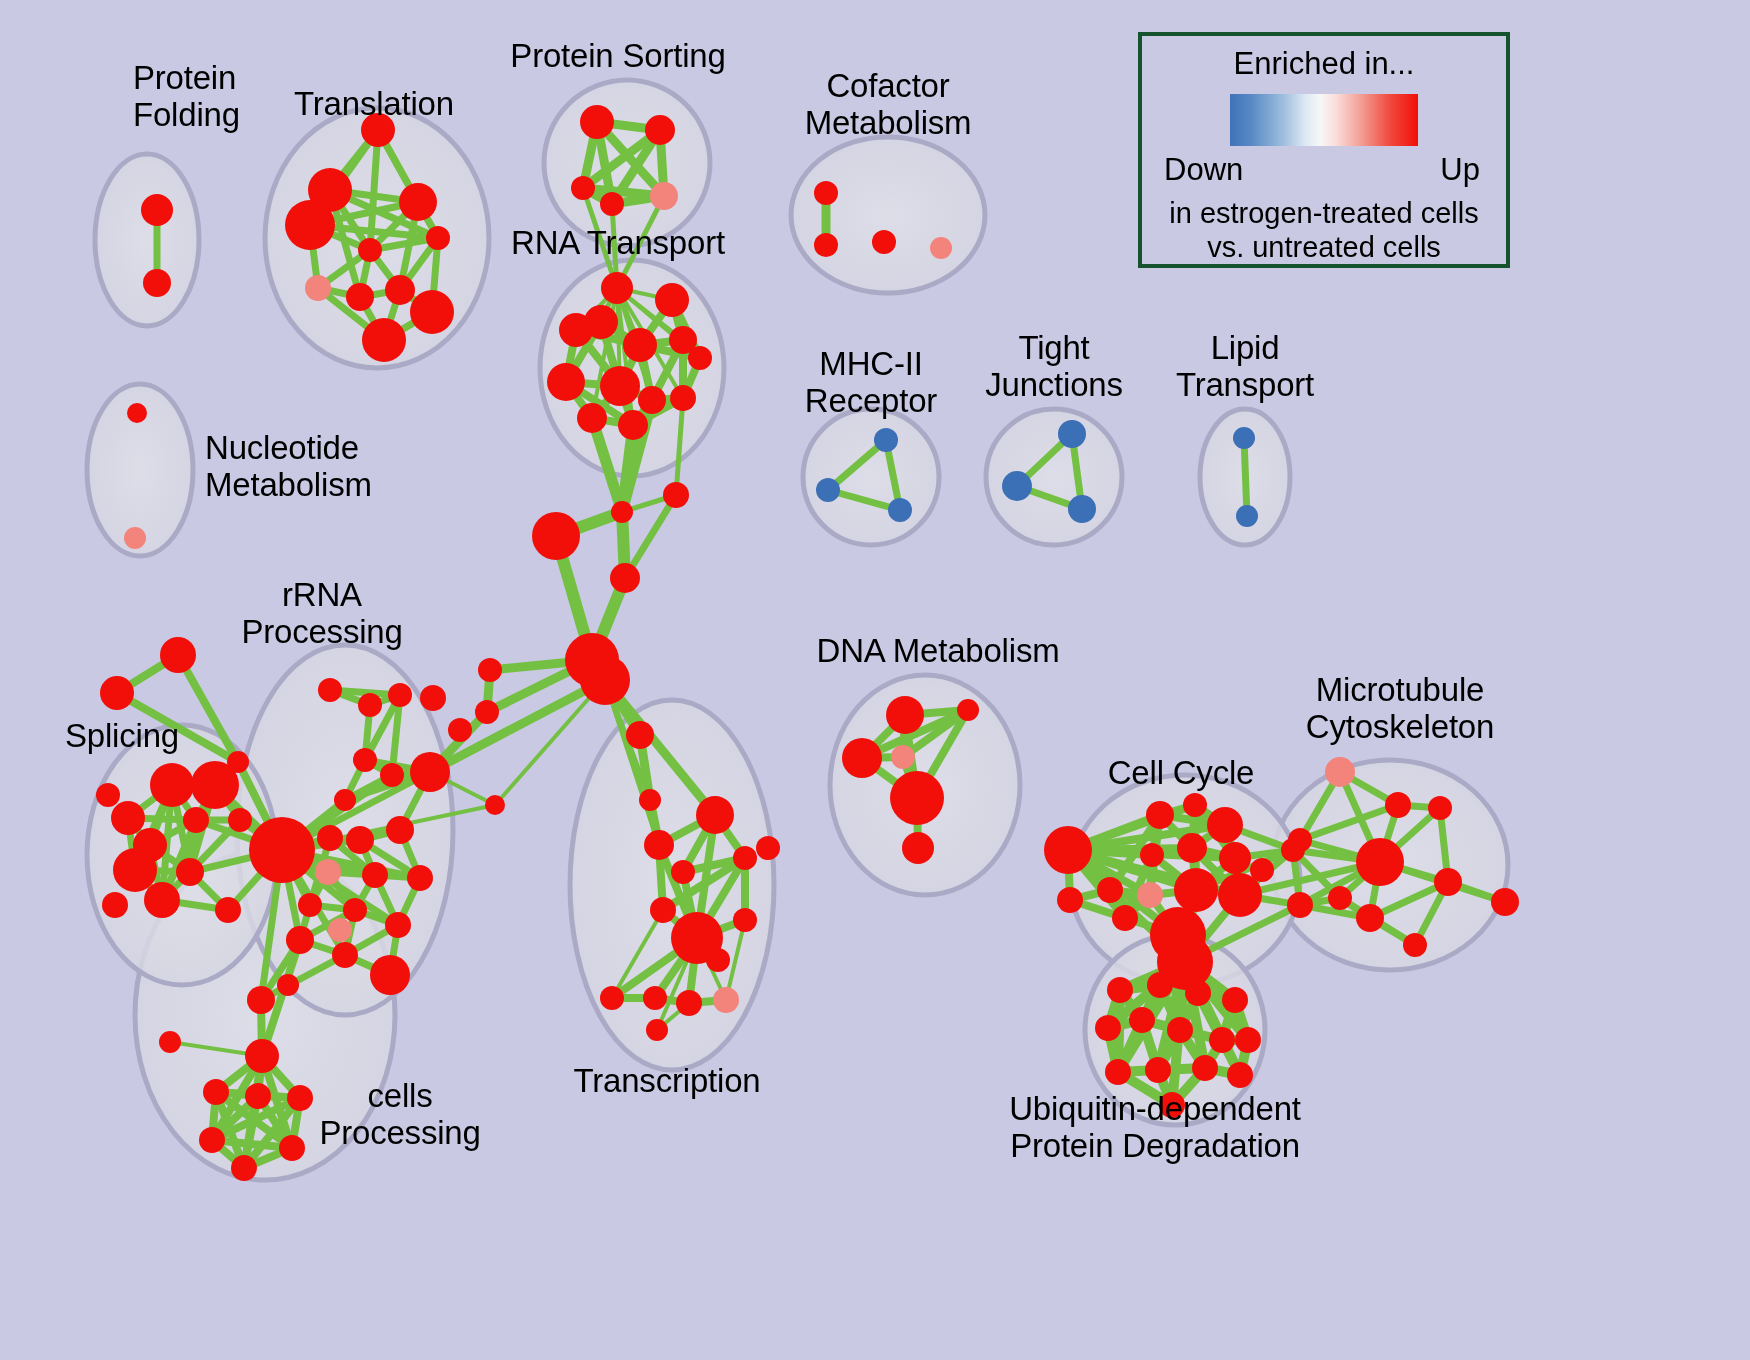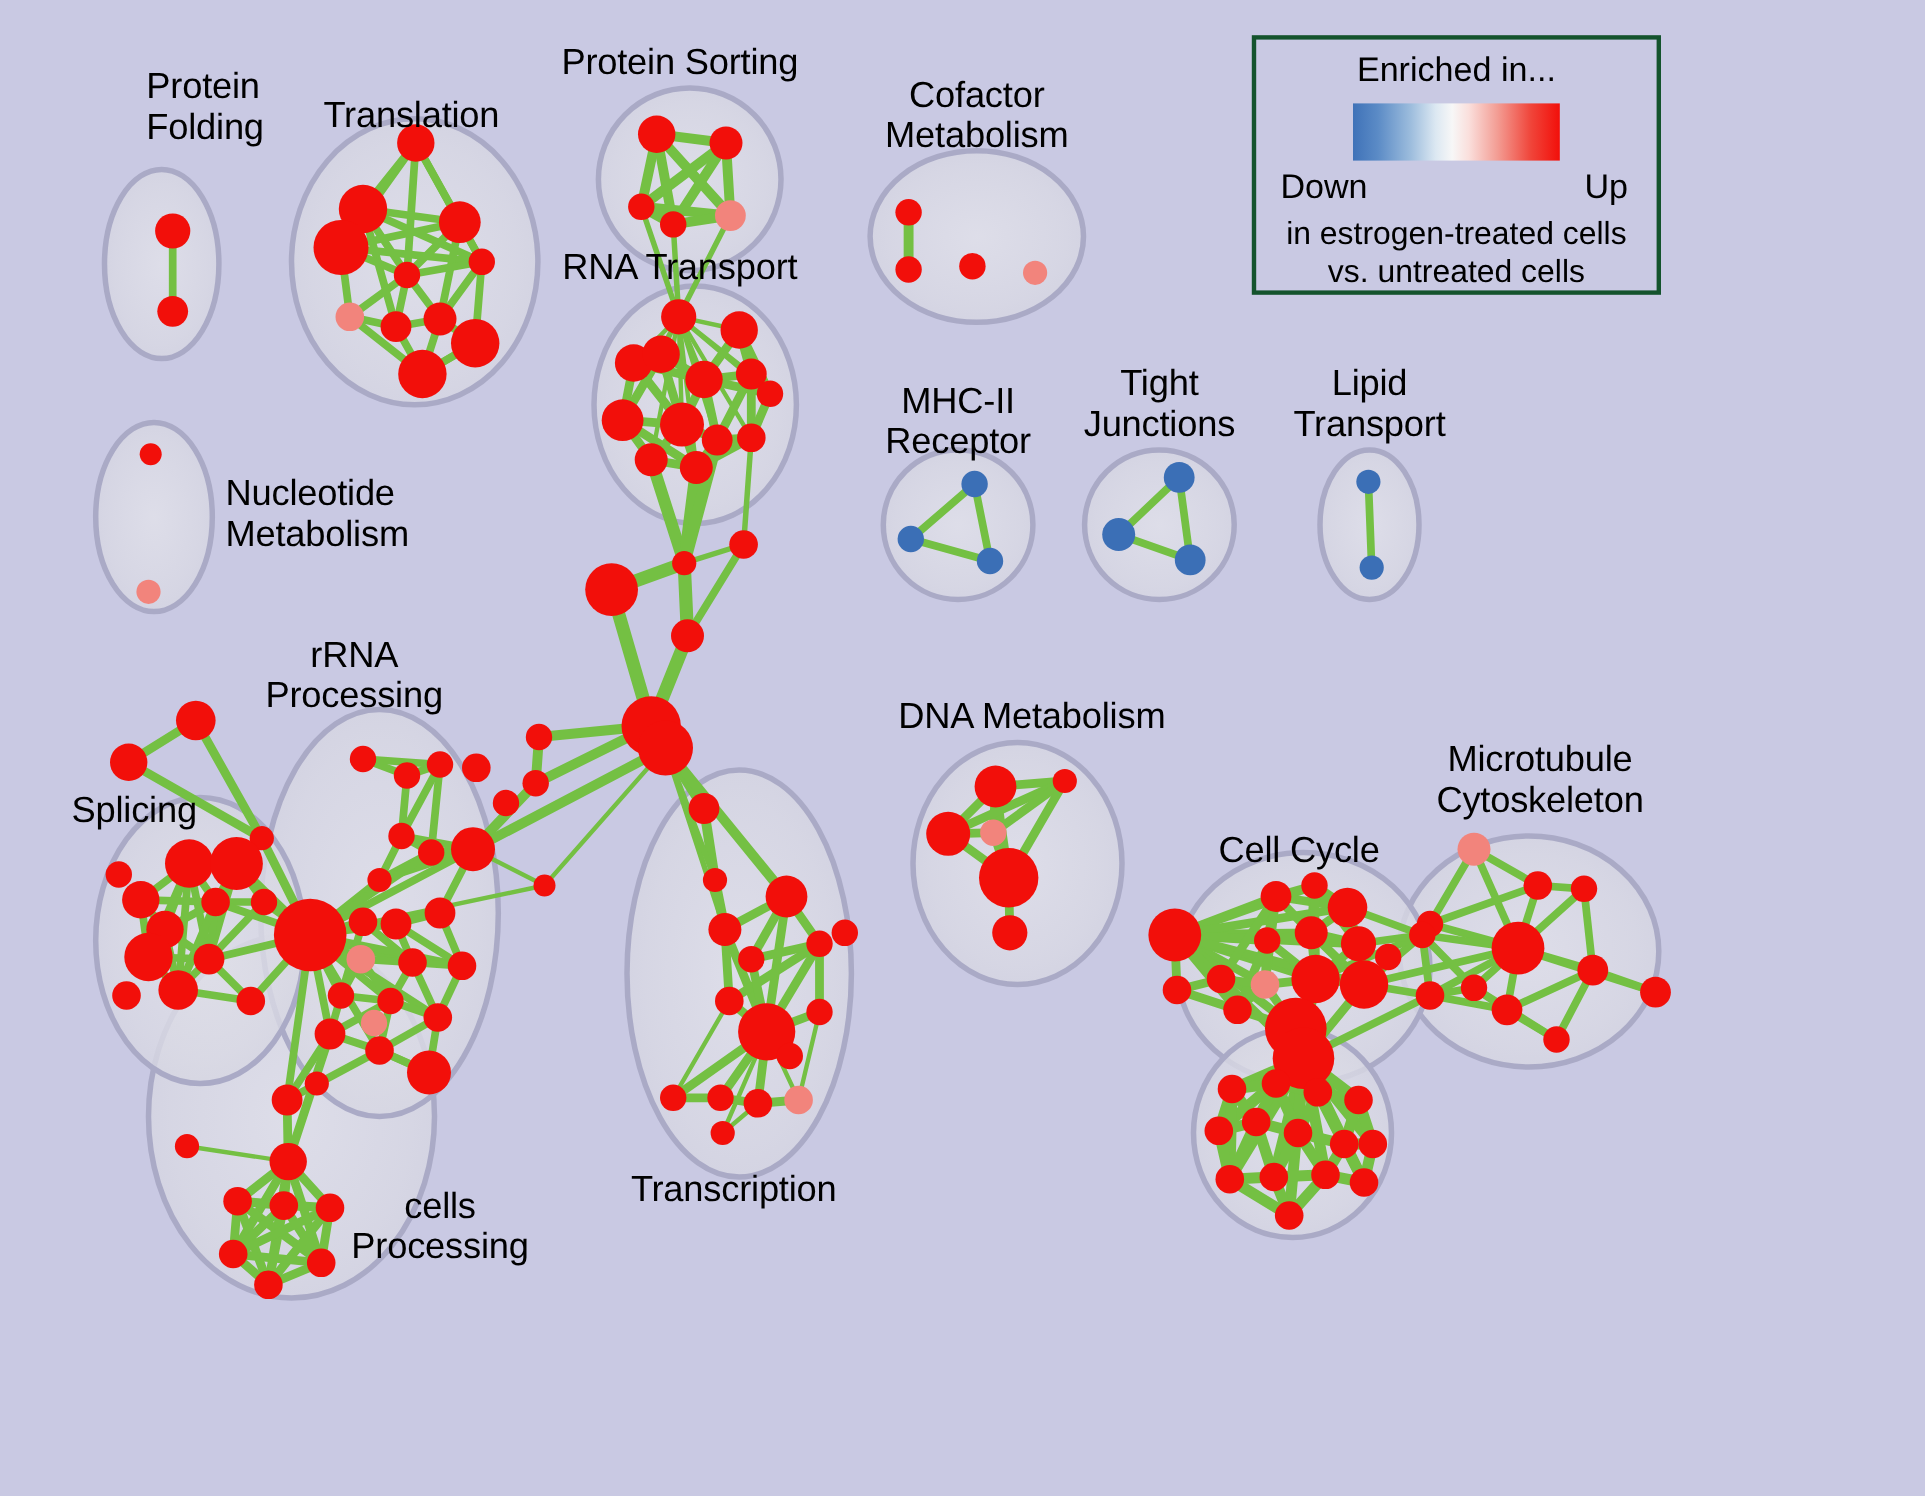--- a/index.html
+++ b/index.html
@@ -809,20 +809,22 @@
   <div class="cluster-label cl-center" style="left:322px; top:577px;">rRNA
 Processing</div>
   <div class="cluster-label cl-left" style="left:65px;  top:718px;">Splicing</div>
   <div class="cluster-label cl-center" style="left:938px; top:633px;">DNA Metabolism</div>
   <div class="cluster-label cl-center" style="left:1400px; top:672px;">Microtubule
 Cytoskeleton</div>
   <div class="cluster-label cl-center" style="left:1181px; top:755px;">Cell Cycle</div>
   <div class="cluster-label cl-center" style="left:667px; top:1063px;">Transcription</div>
   <div class="cluster-label cl-center" style="left:400px; top:1078px;">cells
 Processing</div>
+  <div class="cluster-label cl-center" style="left:1155px; top:1091px;">Ubiquitin-dependent
+Protein Degradation</div>
 
   <div id="legend">
     <div id="legend-title">Enriched in...</div>
     <div id="legend-bar"></div>
     <div id="legend-down">Down</div>
     <div id="legend-up">Up</div>
     <div id="legend-sub">in estrogen-treated cells
 vs. untreated cells</div>
   </div>
 

